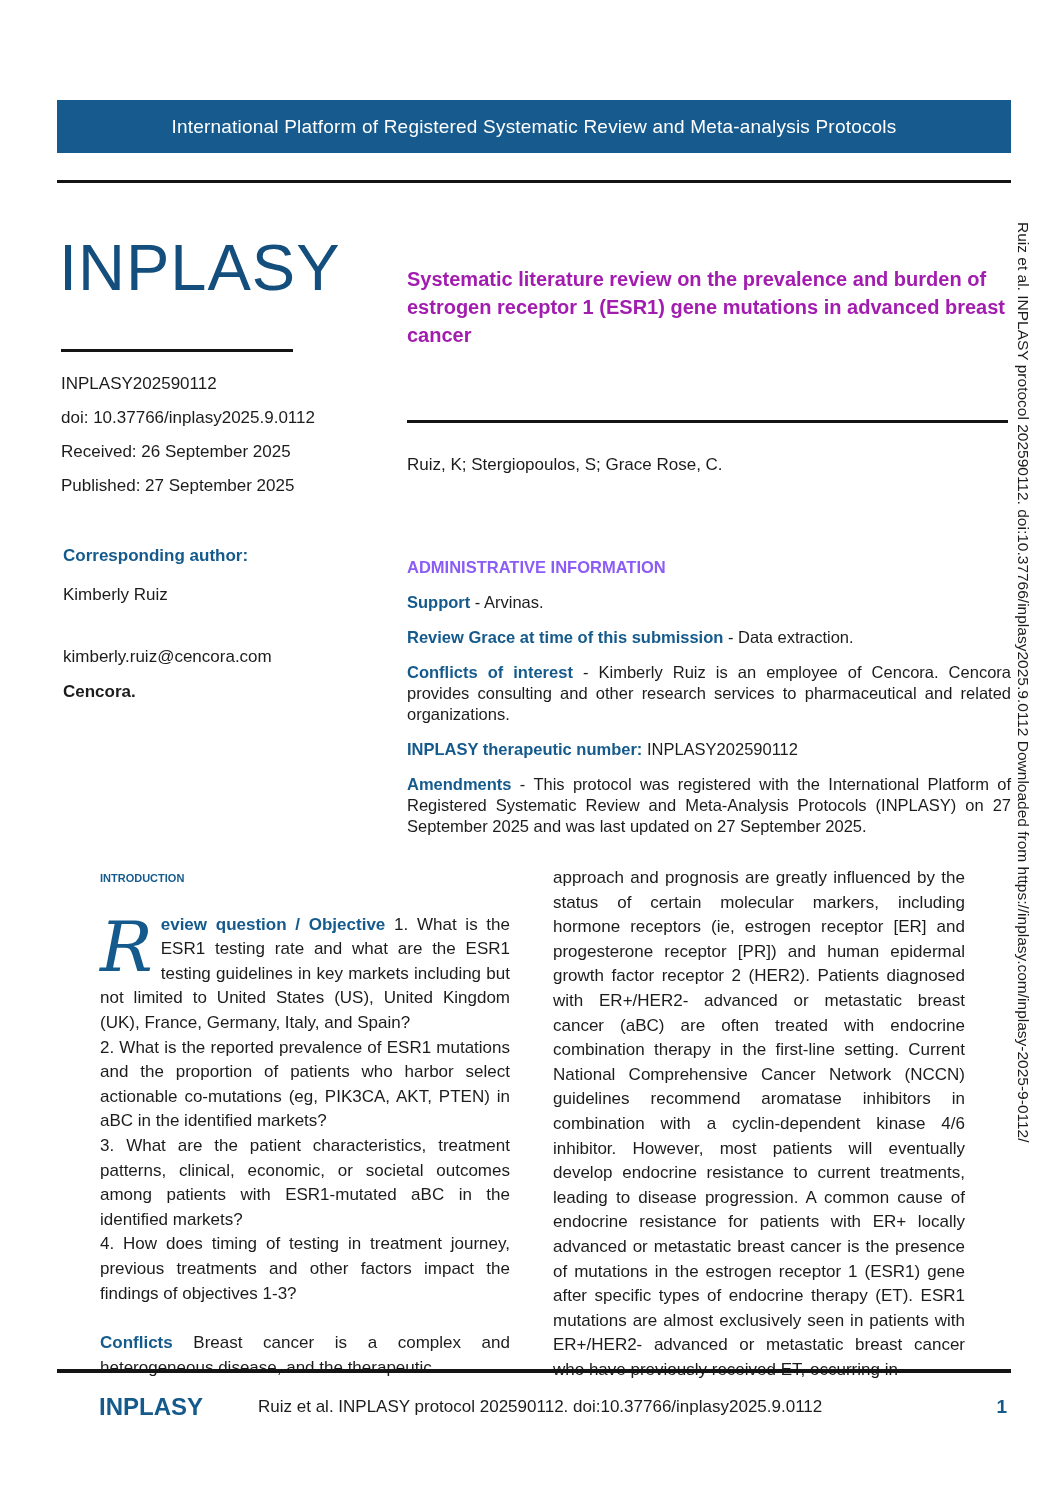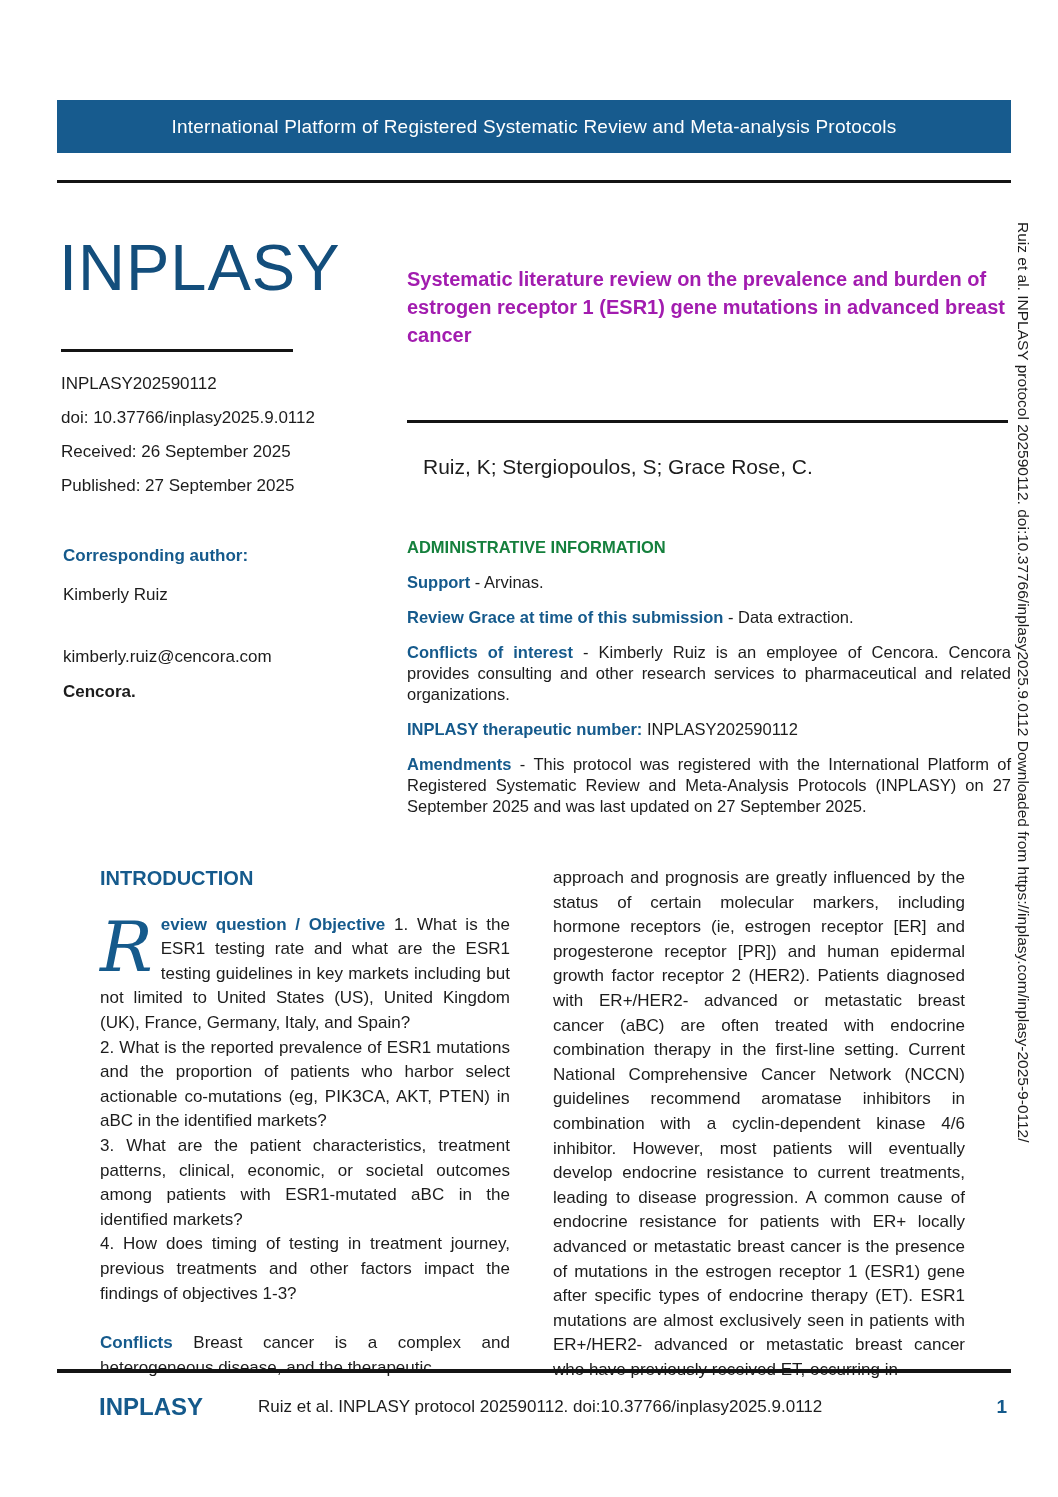--- a/index.html
+++ b/index.html
@@ -44,32 +44,32 @@
   .author-block .email { margin-top: 42px; }
   .author-block .affil-label { margin-top: 42px; }
   .author-block .affil-value { margin-top: 15px; font-weight: bold; }
 
   
   .article { position: absolute; left: 407px; top: 265px; width: 603px; }
   .article-title {
     color: #a21caf; font-weight: bold; font-size: 20px; line-height: 28px;
   }
   .title-rule { position: absolute; left: 0; top: 155px; width: 601px; height: 2.5px; background: #141414; }
-  .authors-line { position: absolute; left: 16px; top: 190px; font-size: 21px; }
+  .authors-line { position: absolute; left: 0; top: 190px; font-size: 17px; }
 
   .admin { position: absolute; left: 407px; top: 537px; width: 604px; font-size: 16.5px; line-height: 21px; }
-  .admin-heading { color: #15803d; font-weight: bold; font-size: 16.5px; }
+  .admin-heading { color: #8b5cf6; font-weight: bold; font-size: 16.5px; margin-top: 20px; }
   .admin p { margin-top: 14px; }
   .admin p.tight { text-align: justify; }
 
   
   .col { position: absolute; font-size: 17px; line-height: 24.6px; text-align: justify; }
   .col-left  { left: 100px; top: 866px; width: 410px; }
   .col-right { left: 553px; top: 866px; width: 412px; }
-  .intro-heading { color: #155a8c; font-weight: bold; font-size: 20px; text-align: left; }
+  .intro-heading { color: #155a8c; font-weight: bold; font-size: 11px; text-align: left; }
   .intro-body { margin-top: 22px; }
   .dropcap {
     float: left;
     font-family: "DejaVu Serif", serif; font-style: italic;
     font-size: 70px; line-height: 56px;
     color: #155a8c;
     margin: 6px 8px 0 0;
   }
   .rationale { margin-top: 25px; }
 

